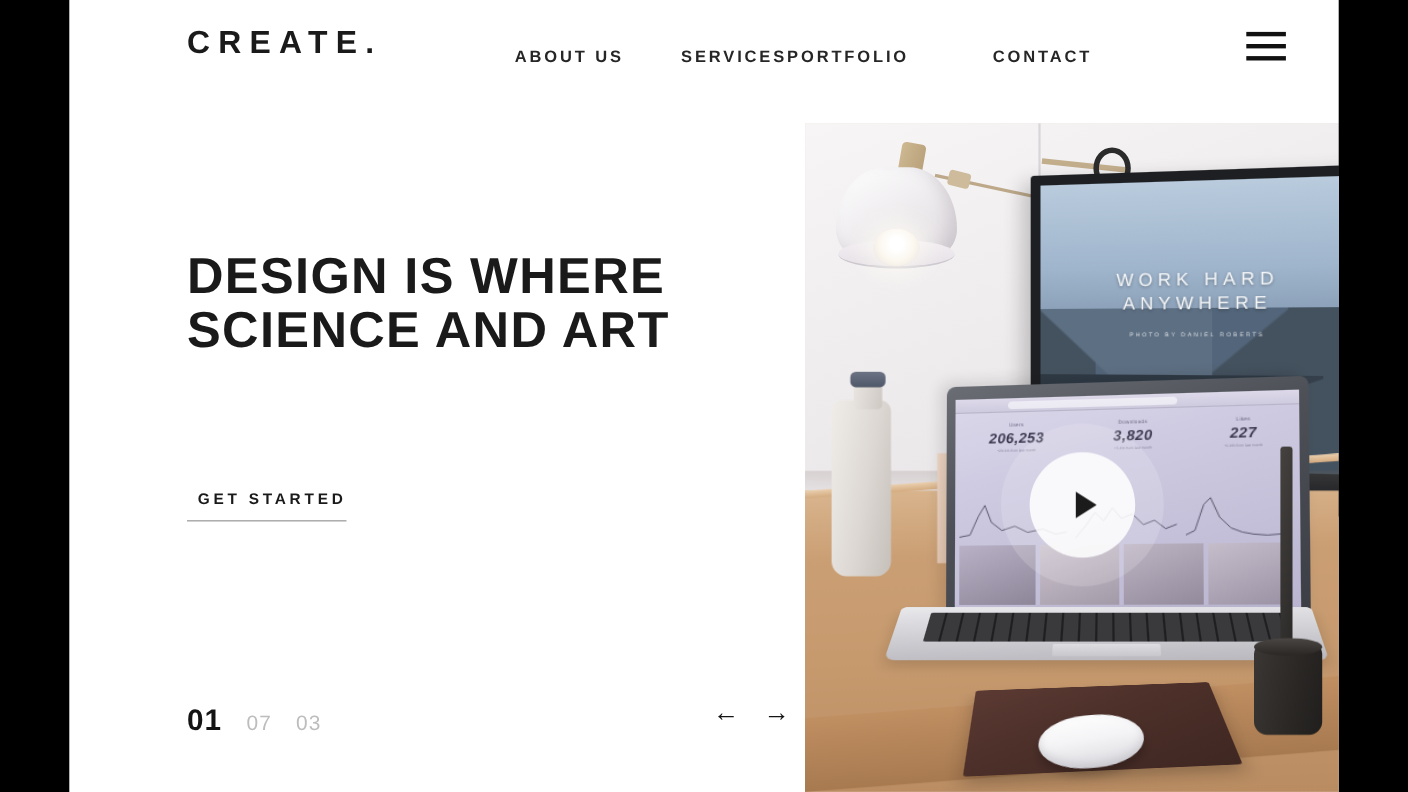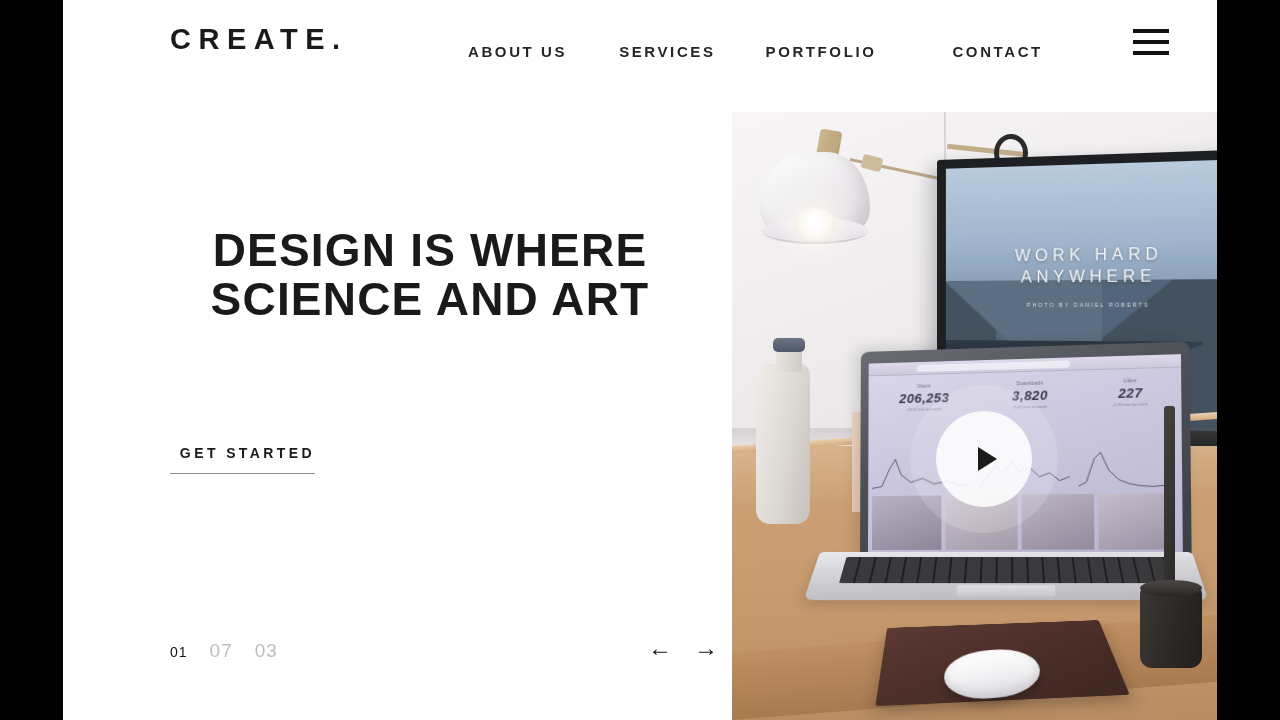--- a/index.html
+++ b/index.html
@@ -73,21 +73,21 @@
     font-size: 15px;
     font-weight: 600;
     letter-spacing: 2.6px;
     color: #262626;
     text-decoration: none;
     cursor: pointer;
     white-space: nowrap;
     padding: 4px 0;
   }
   .nav-item:nth-child(1) { margin-right: 52px; }
-  .nav-item:nth-child(2) { margin-right: 50px; }
+  .nav-item:nth-child(2) { }
   .nav-item:nth-child(3) { margin-right: 76px; }
 
   .hamburger {
     position: absolute;
     right: 48px;
     top: 29px;
     width: 36px;
     height: 26px;
     display: flex;
     flex-direction: column;
@@ -102,21 +102,20 @@
     border-radius: 0;
   }
 
   
   .hero-copy {
     position: absolute;
     left: 107px;
     top: 226px;
     width: 520px;
     z-index: 20;
-    text-align: center;
   }
   .headline {
     font-size: 46px;
     font-weight: 700;
     line-height: 49px;
     letter-spacing: 1.2px;
     color: #1a1a1a;
     text-transform: uppercase;
   }
   .headline .line { display: block; white-space: nowrap; }
@@ -156,22 +155,22 @@
   }
   .dot {
     font-size: 19px;
     font-weight: 500;
     letter-spacing: 1px;
     color: #bdbdbd;
     cursor: pointer;
     margin-right: 22px;
   }
   .dot.active {
-    font-size: 14px;
-    font-weight: 400;
+    font-size: 27px;
+    font-weight: 700;
     color: #141414;
   }
   .dot:last-child { margin-right: 0; }
 
   .slider-arrows {
     position: absolute;
     left: 585px;
     top: 636px;
     display: flex;
     align-items: center;

